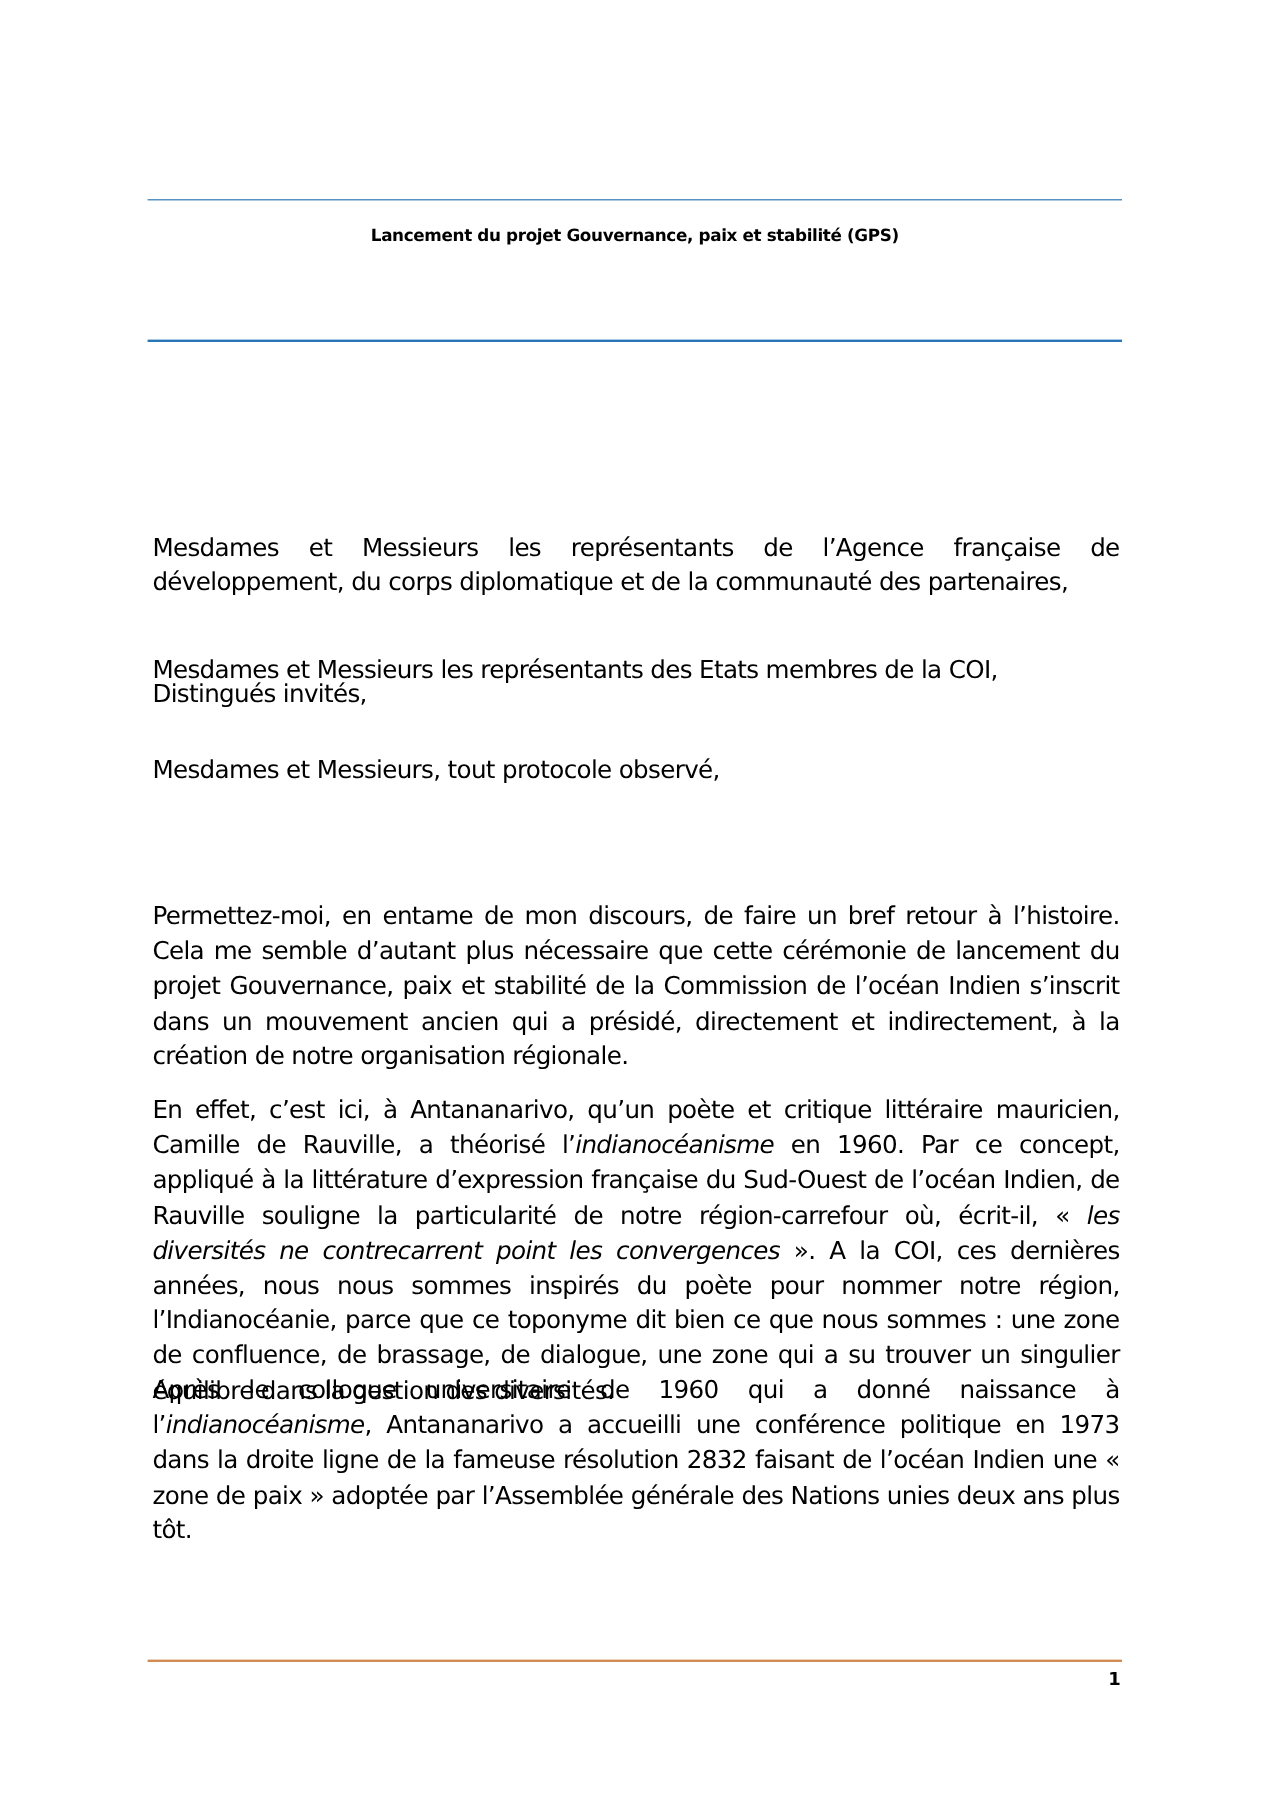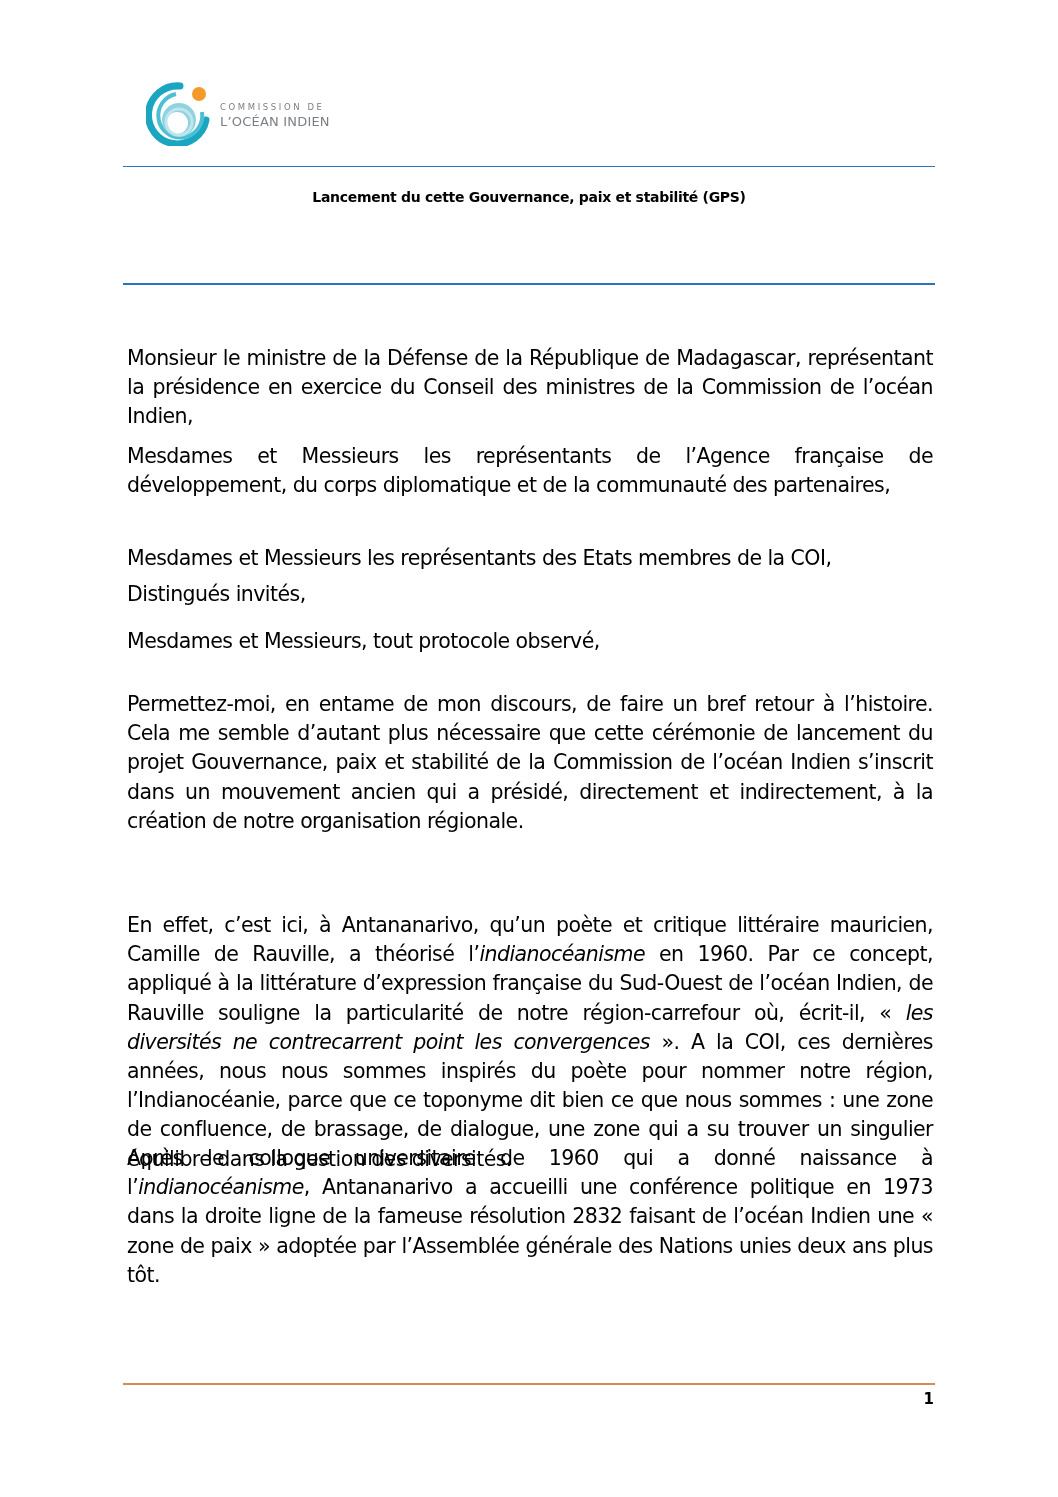--- a/index.html
+++ b/index.html
@@ -19,59 +19,42 @@
     .head { position: absolute; left: 123px; width: 812px; text-align: center; font-size: 14px; letter-spacing: -0.3px; }
     .head-title { top: 189px; font-weight: bold; }
     .head-sub { top: 228px; }
     .head-place { top: 259px; }
 
     .body-text { position: absolute; left: 127px; width: 806px; font-size: 20.5px; line-height: 29.2px; letter-spacing: -0.55px; text-align: justify; }
     .body-text p { margin: 0; }
     .p-addr1 { top: 344px; }
     .p-addr2 { top: 442px; }
     .p-addr3 { top: 544px; }
-    .p-addr4 { top: 580px; }
+    .p-addr4 { top: 564px; }
     .p-addr5 { top: 627px; }
-    .p-para1 { top: 690px; }
+    .p-para1 { top: 749px; }
     .p-para2 { top: 887px; margin-top: 24px; }
     .p-para3 { top: 1144px; }
     .nojust { text-align: left; }
     i { font-style: italic; }
 
     .page-num { position: absolute; left: 900px; top: 1390px; width: 34px; text-align: right; font-size: 15px; font-weight: bold; }
   </style>
 </head>
 <body>
 
 <div class="page">
 
-  <div class="logo">
-    <svg width="66" height="64" viewBox="0 0 66 64">
-      <path d="M34 4 A29 29 0 1 0 60 38" fill="none" stroke="#1aa6c0" stroke-width="7" stroke-linecap="round"></path>
-      <path d="M56 30 A22 22 0 1 1 30 12" fill="none" stroke="#4dbfd3" stroke-width="4"></path>
-      <circle cx="33" cy="38" r="17" fill="#8fd3e0"></circle>
-      <circle cx="31" cy="41" r="11" fill="#ffffff"></circle>
-      <circle cx="33" cy="40" r="13" fill="none" stroke="#bfe6ee" stroke-width="3"></circle>
-      <circle cx="53" cy="12" r="7" fill="#f39a2b"></circle>
-    </svg>
-    <div class="logo-text">
-      <span class="logo-line1">COMMISSION DE</span>
-      <span class="logo-line2">L’OCÉAN INDIEN</span>
-    </div>
-  </div>
 
   <div class="rule-top"></div>
 
-  <div class="head head-title">Lancement du cette Gouvernance, paix et stabilité (GPS)</div>
+  <div class="head head-title">Lancement du projet Gouvernance, paix et stabilité (GPS)</div>
 
   <div class="rule-head"></div>
 
-  <div class="body-text p-addr1">
-      <p>Monsieur le ministre de la Défense de la République de Madagascar, représentant la présidence en exercice du Conseil des ministres de la Commission de l’océan Indien,</p>
-    </div>
   <div class="body-text p-addr2">
       <p>Mesdames et Messieurs les représentants de l’Agence française de développement, du corps diplomatique et de la communauté des partenaires,</p>
     </div>
   <div class="body-text p-addr3 nojust">
       <p>Mesdames et Messieurs les représentants des Etats membres de la COI,</p>
     </div>
   <div class="body-text p-addr4 nojust">
       <p>Distingués invités,</p>
     </div>
   <div class="body-text p-addr5 nojust">

